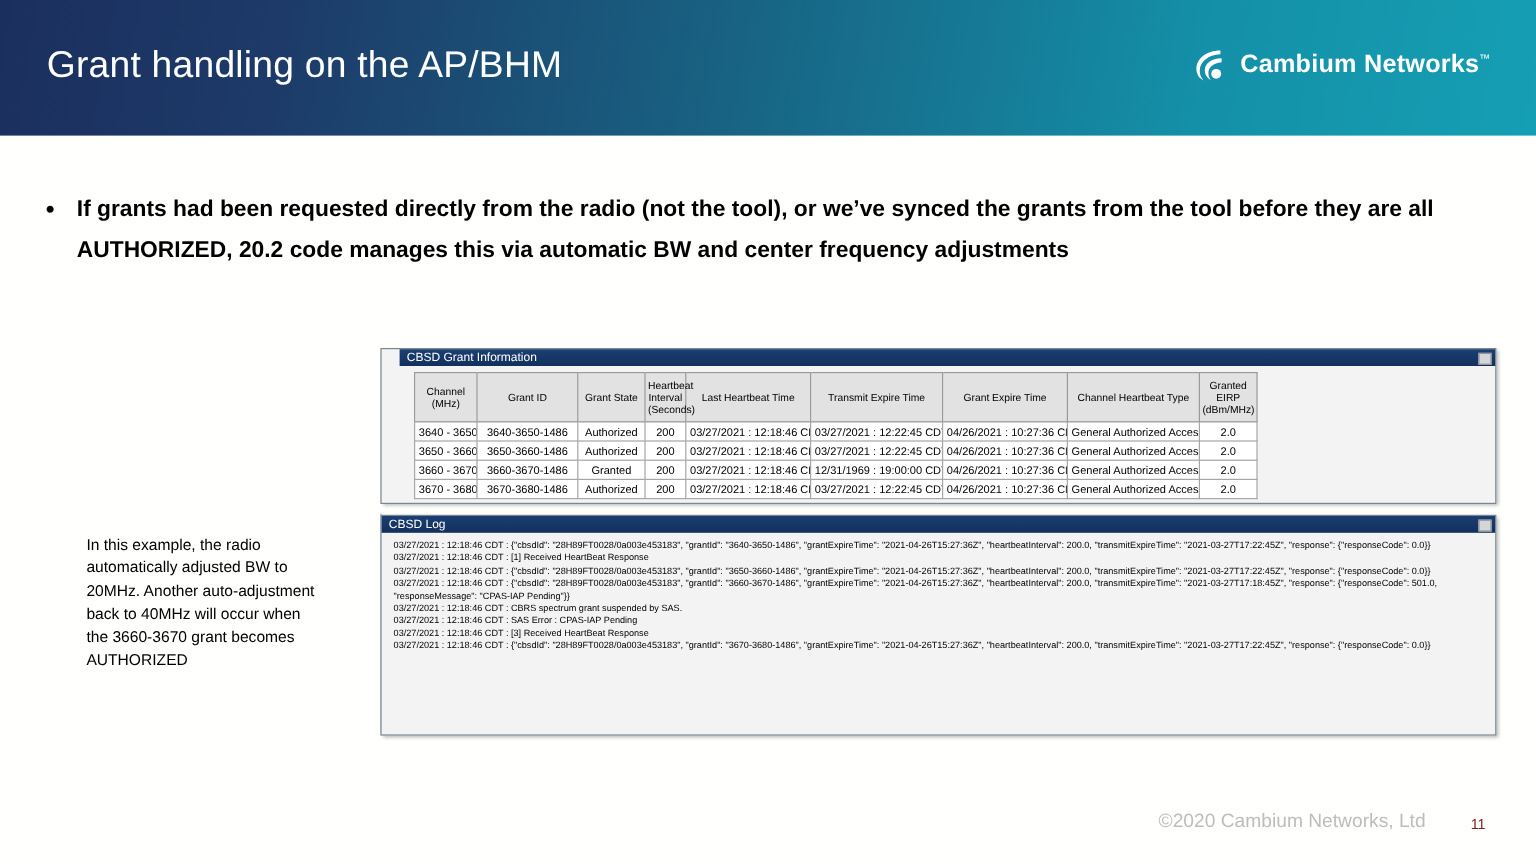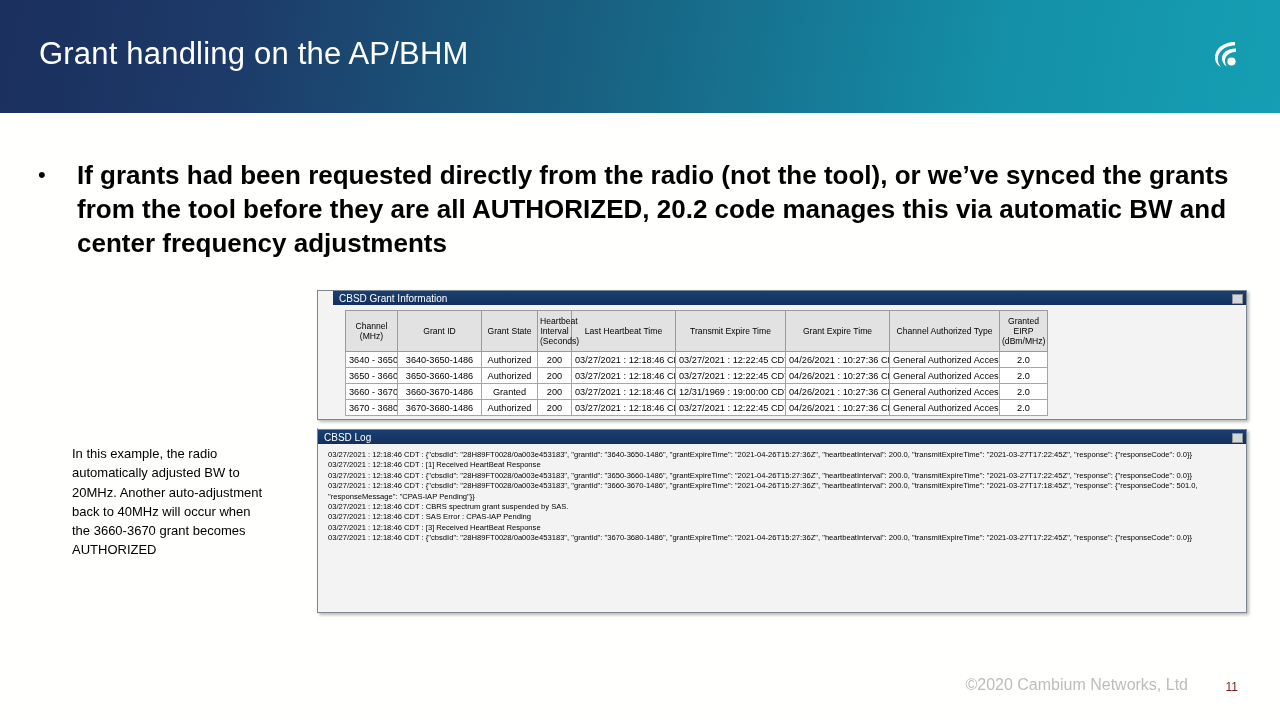--- a/index.html
+++ b/index.html
@@ -70,25 +70,24 @@
     display: flex;
   }
   .bullet-dot {
     font-size: 22px;
     line-height: 34px;
     color: #000;
     width: 26px;
     flex: none;
   }
   .bullet-text {
-    font-size: 26px;
+    font-size: 19px;
     font-weight: 700;
     line-height: 34px;
     color: #000;
-    margin-left: 13px;
   }
 
   
   .note {
     position: absolute;
     left: 72px;
     top: 444px;
     width: 200px;
     font-size: 13px;
     line-height: 19.3px;
@@ -220,20 +219,21 @@
 <div class="header">
   <div class="header-title">Grant handling on the AP/BHM</div>
   <div class="brand">
     <span class="brand-mark">
       <svg width="33" height="33" viewBox="0 0 33 33" aria-hidden="true">
         <path d="M26 5 C14 5 6 12 6 20.5 C6 25 8.5 28.5 12 30 C9.8 27.8 8.8 25 8.8 22 C8.8 14.6 15.8 8.6 26 8.2 Z" fill="#ffffff"></path>
         <path d="M27 11.5 C18.5 11.5 13 15.8 13 21.5 C13 25 15 28 18 29.6 C16.6 27.8 16 25.8 16 23.8 C16 19 20.2 15.3 27 14.8 Z" fill="#ffffff"></path>
         <circle cx="22.5" cy="24.5" r="4.1" fill="#ffffff"></circle>
       </svg>
     </span>
+    <span class="brand-text"><span>Cambium Networks</span><span class="brand-tm">™</span></span>
   </div>
 </div>
 
 <div class="bullet-block">
   <div class="bullet-dot">•</div>
   <div class="bullet-text">If grants had been requested directly from the radio (not the tool), or we’ve synced the grants from the tool before they are all AUTHORIZED, 20.2 code manages this via automatic BW and center frequency adjustments</div>
 </div>
 
 <div class="note">In this example, the radio automatically adjusted BW to 20MHz. Another auto-adjustment back to 40MHz will occur when the 3660-3670 grant becomes AUTHORIZED</div>
 <div class="note-rule"></div>
@@ -258,21 +258,21 @@
       </colgroup>
       <thead>
         <tr>
           <th>Channel<br>(MHz)</th>
           <th>Grant ID</th>
           <th>Grant State</th>
           <th>Heartbeat<br>Interval<br>(Seconds)</th>
           <th>Last Heartbeat Time</th>
           <th>Transmit Expire Time</th>
           <th>Grant Expire Time</th>
-          <th>Channel Authorized Type</th>
+          <th>Channel Heartbeat Type</th>
           <th>Granted<br>EIRP<br>(dBm/MHz)</th>
         </tr>
       </thead>
       <tbody id="grant-body">
           <tr>
             <td>3640 - 3650</td>
             <td>3640-3650-1486</td>
             <td>Authorized</td>
             <td>200</td>
             <td>03/27/2021 : 12:18:46 CDT</td>

